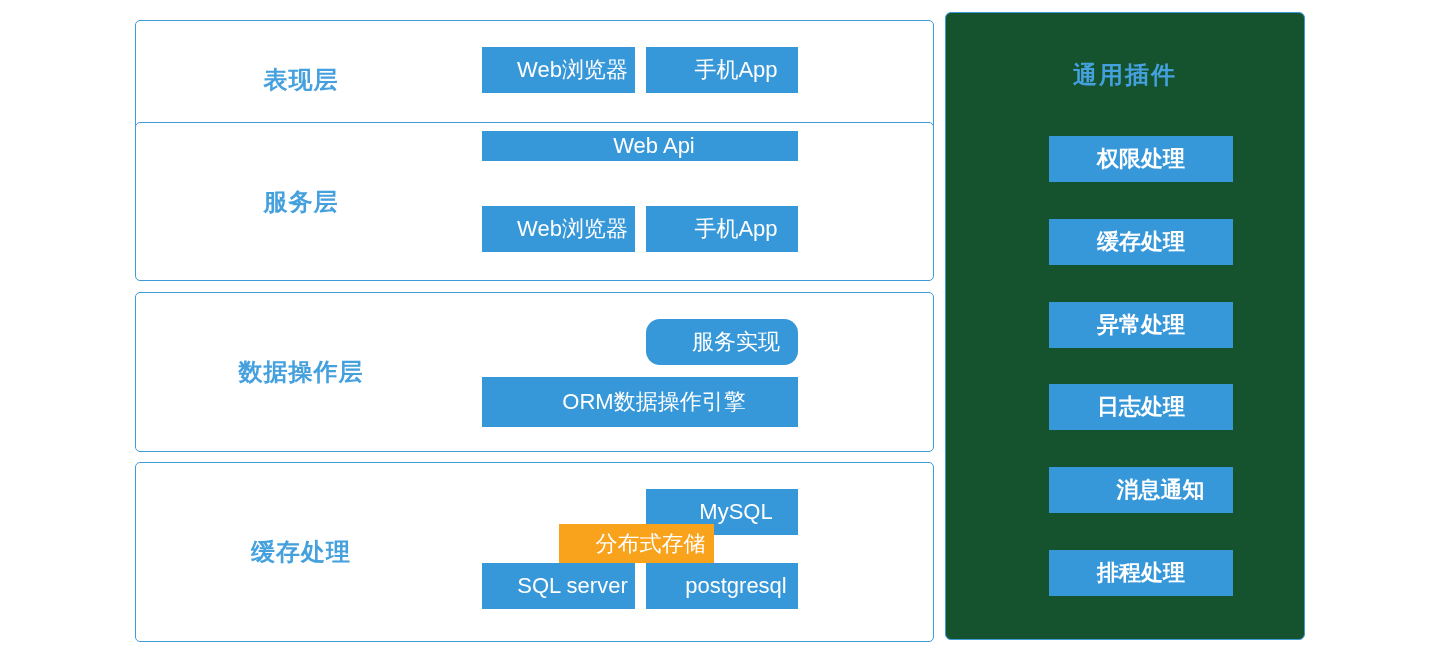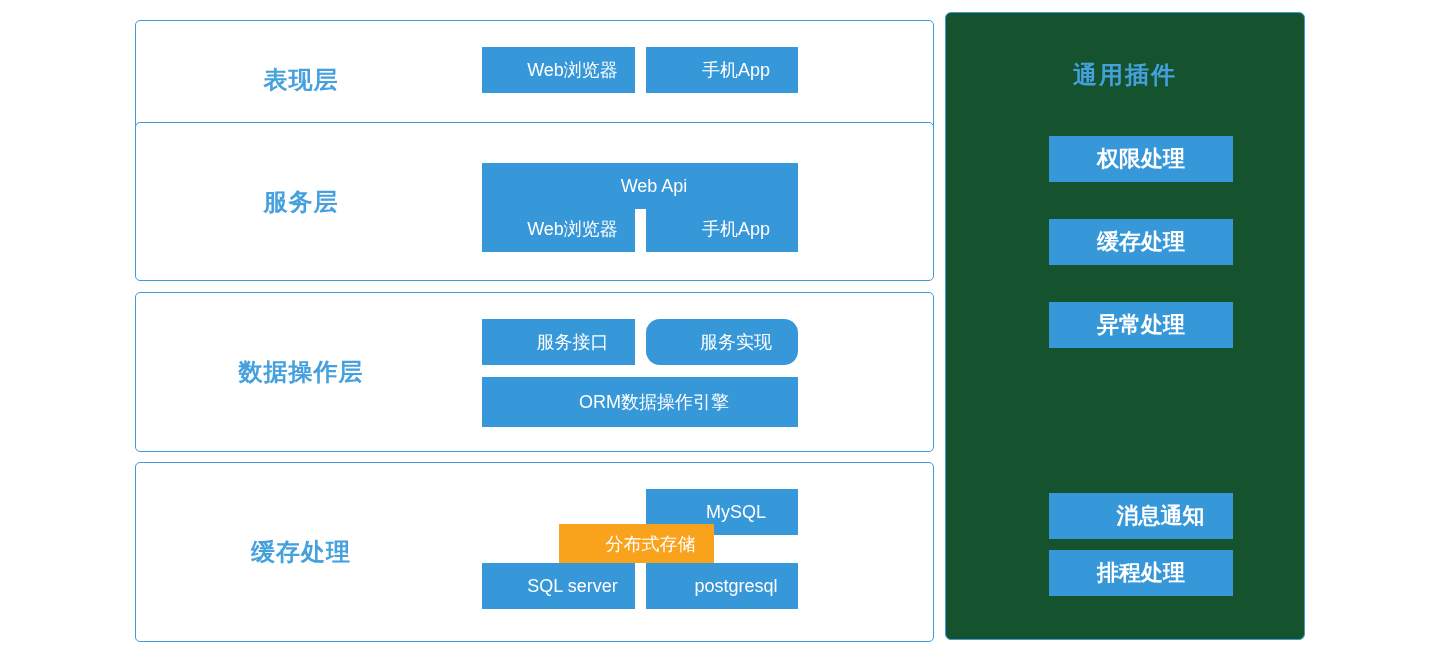--- a/index.html
+++ b/index.html
@@ -42,37 +42,37 @@
     color: #45a0de;
     font-size: 24px;
     font-weight: bold;
     letter-spacing: 1px;
   }
   
   .node {
     position: absolute;
     background: #3697d9;
     color: #ffffff;
-    font-size: 18px;
+    font-size: 22px;
     display: flex;
     align-items: center;
     justify-content: center;
     box-sizing: border-box;
     white-space: nowrap;
     padding-left: 28px;
   }
   .node.orange {
     background: #f9a21c;
     z-index: 2;
   }
   
   .p-b1 { left: 346px; top: 26px; width: 153px; height: 46px; }
   .p-b2 { left: 510px; top: 26px; width: 152px; height: 46px; }
   
-  .s-wide { left: 346px; top: 40px; width: 316px; height: 46px; }
+  .s-wide { left: 346px; top: 8px; width: 316px; height: 30px; }
   .s-b1   { left: 346px; top: 83px; width: 153px; height: 46px; }
   .s-b2   { left: 510px; top: 83px; width: 152px; height: 46px; }
   
   .o-b1   { left: 346px; top: 26px; width: 153px; height: 46px; }
   .o-b2   { left: 510px; top: 26px; width: 152px; height: 46px; border-radius: 14px; }
   .o-wide { left: 346px; top: 84px; width: 316px; height: 50px; }
   
   .d-b1 { left: 346px; top: 26px;  width: 153px; height: 46px; }
   .d-b2 { left: 510px; top: 26px;  width: 152px; height: 46px; }
   .d-b3 { left: 346px; top: 100px; width: 153px; height: 46px; }
@@ -114,21 +114,21 @@
     align-items: center;
     justify-content: center;
     box-sizing: border-box;
     white-space: nowrap;
     font-weight: bold;
   }
   .pl-0 { top: 123px; }
   .pl-1 { top: 206px; }
   .pl-2 { top: 289px; }
   .pl-3 { top: 371px; }
-  .pl-4 { top: 480px; padding-left: 39px; }
+  .pl-4 { top: 454px; padding-left: 39px; }
   .pl-5 { top: 537px; }
 </style>
 </head>
 <body>
 
 <div class="canvas">
 
   <section class="layer-box box-presentation">
     <div class="layer-title">表现层</div>
     <div class="node p-b1">Web浏览器</div>
@@ -137,35 +137,35 @@
 
   <section class="layer-box box-service">
     <div class="layer-title">服务层</div>
     <div class="node s-wide">Web Api</div>
     <div class="node s-b1">Web浏览器</div>
     <div class="node s-b2">手机App</div>
   </section>
 
   <section class="layer-box box-data-op">
     <div class="layer-title">数据操作层</div>
-    <div class="node o-b1">服务接口</div>
     <div class="node o-b2">服务实现</div>
     <div class="node o-wide">ORM数据操作引擎</div>
   </section>
 
   <section class="layer-box box-data-store">
     <div class="layer-title">缓存处理</div>
     <div class="node d-b2">MySQL</div>
     <div class="node d-b4">postgresql</div>
     <div class="node d-b3">SQL server</div>
     <div class="node orange d-overlay">分布式存储</div>
   </section>
 
   <aside class="plugins-panel">
     <div class="plugins-title">通用插件</div>
     <div class="plugin-node pl-0">权限处理</div>
     <div class="plugin-node pl-1">缓存处理</div>
     <div class="plugin-node pl-2">异常处理</div>
+    <div class="plugin-node pl-3">日志处理</div>
     <div class="plugin-node pl-4">消息通知</div>
     <div class="plugin-node pl-5">排程处理</div>
   </aside>
 
 </div>
 
 </body></html>

